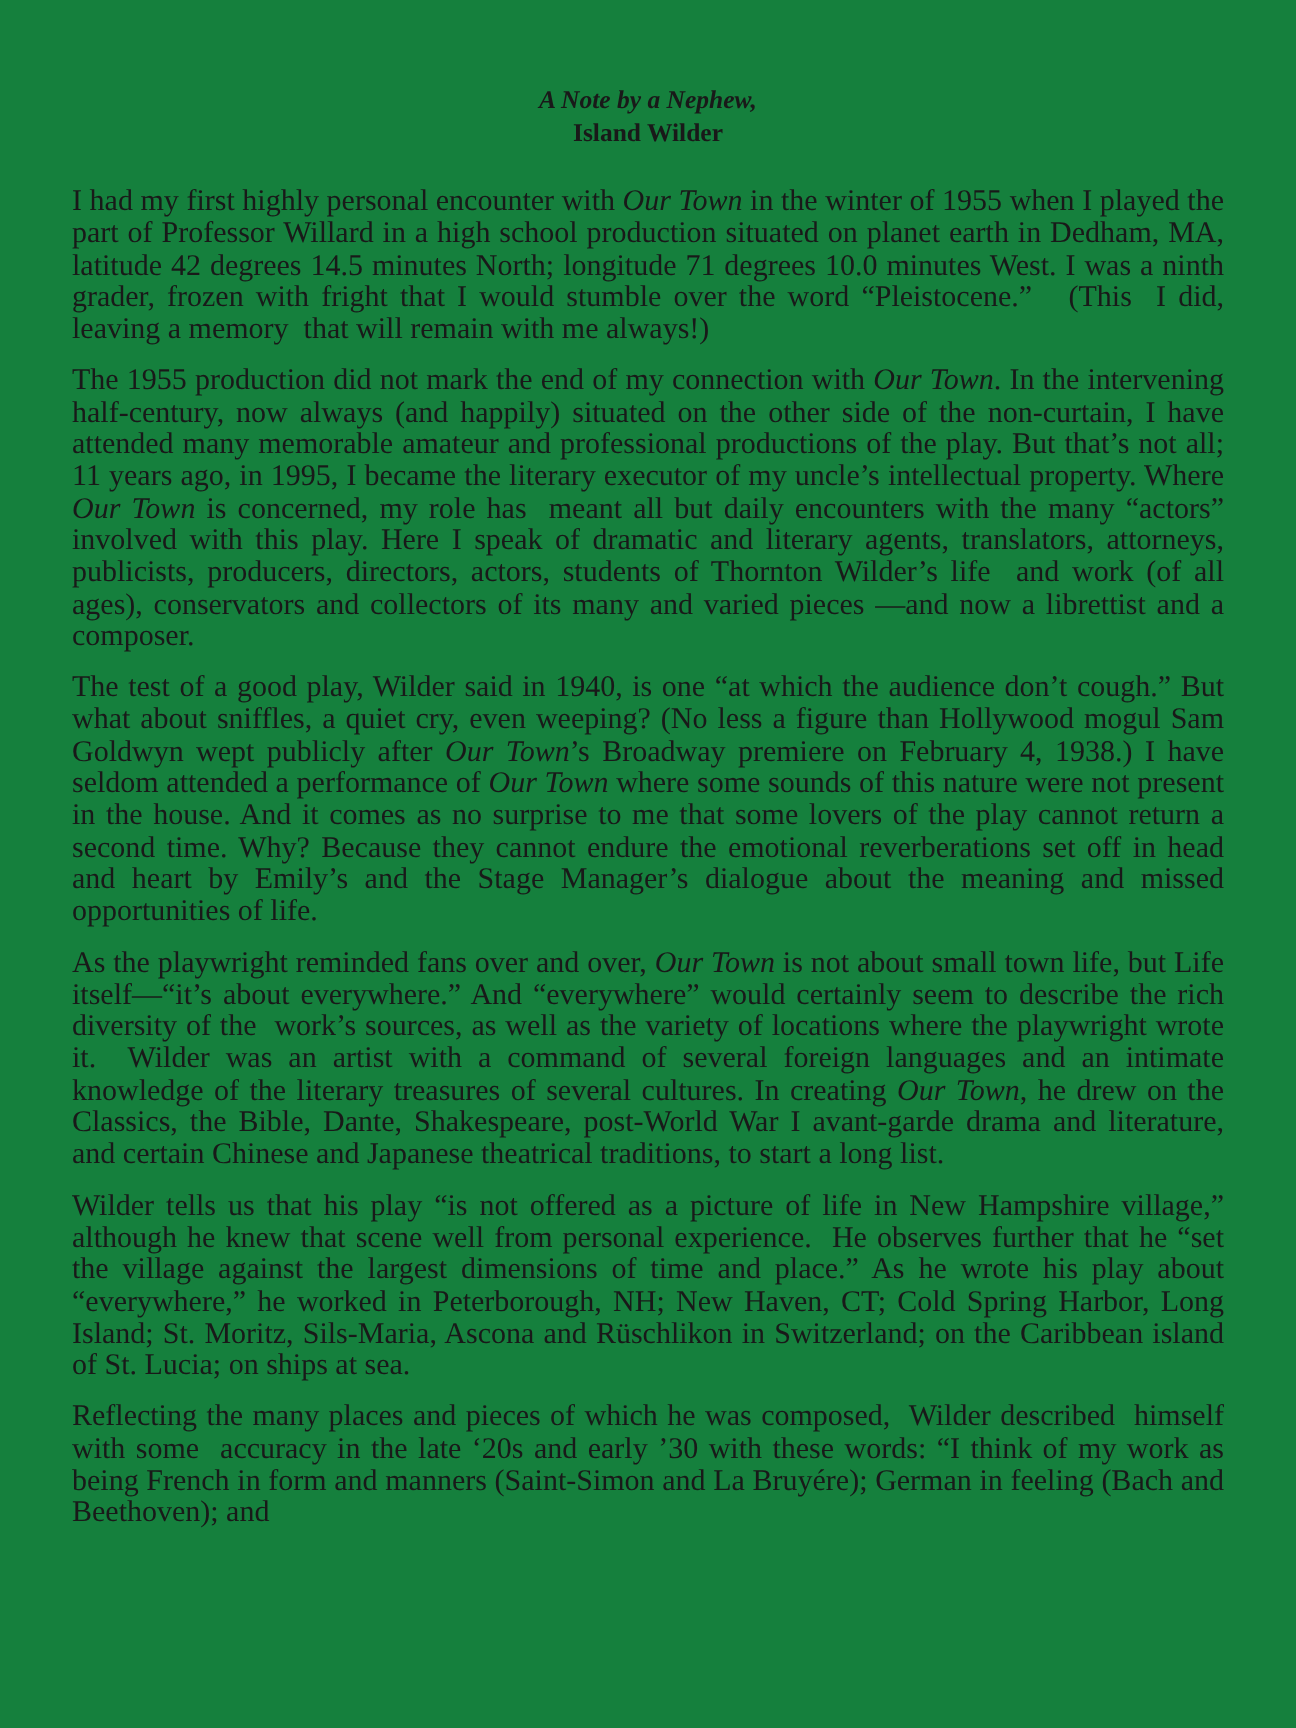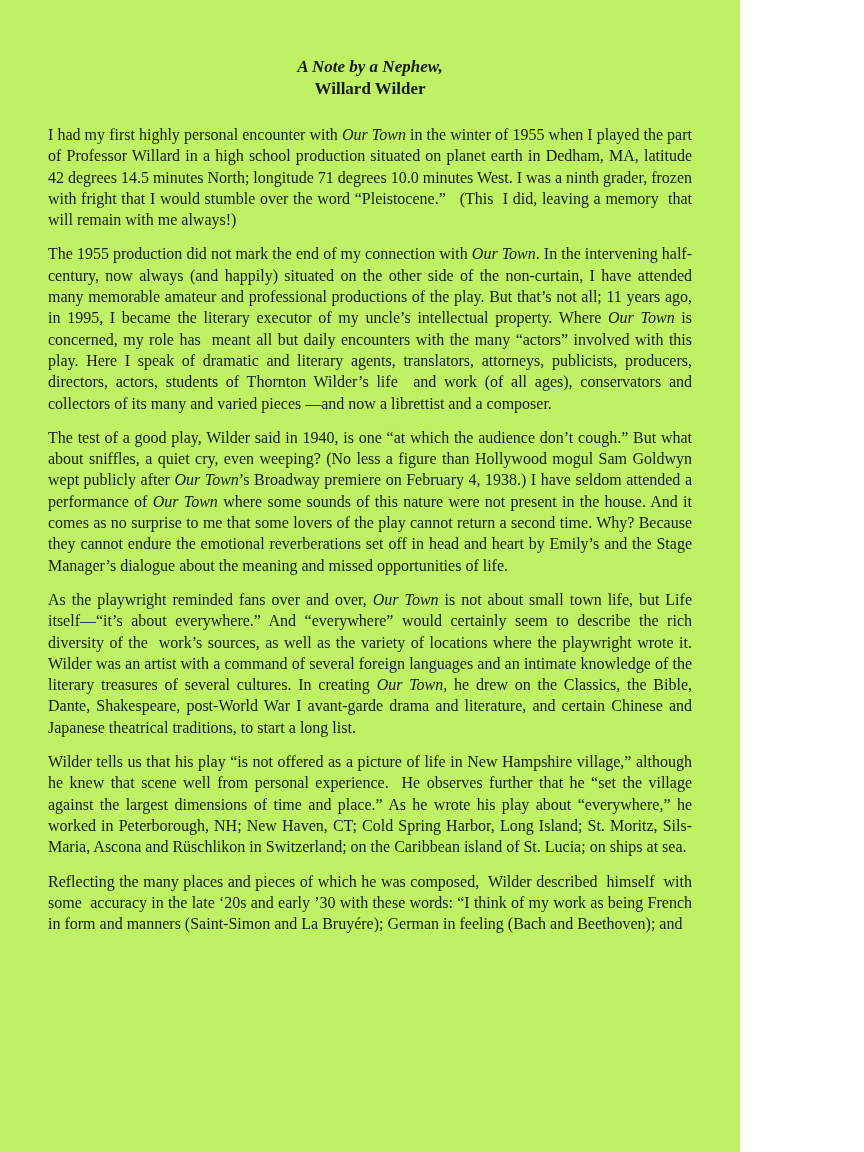--- a/index.html
+++ b/index.html
@@ -5,58 +5,58 @@
   * { margin: 0; padding: 0; box-sizing: border-box; }
   html, body { background: #ffffff; }
   body {
     width: 864px;
     height: 1152px;
     overflow: hidden;
     font-family: "Liberation Serif", "DejaVu Serif", serif;
     color: #191919;
   }
   .page {
-    width: 740px;
+    width: 864px;
     height: 1152px;
     padding: 56px 48px 40px 48px;
-    background: #bef264;
+    background: #15803d;
   }
   .title-block {
     text-align: center;
     margin-bottom: 24px;
   }
   .title-line1 {
     font-size: 17px;
     font-weight: bold;
     font-style: italic;
     line-height: 22px;
   }
   .title-line2 {
     font-size: 17px;
     font-weight: bold;
     line-height: 22px;
   }
   .body-text p {
-    font-size: 16px;
+    font-size: 20px;
     line-height: 21.3px;
     text-align: justify;
     white-space: pre-wrap;
     margin: 0 0 13px 0;
   }
   .body-text .italic {
     font-style: italic;
   }
 </style>
 </head>
 <body>
 
 <div class="page">
   <div class="title-block">
     <div class="title-line1">A Note by a Nephew,</div>
-    <div class="title-line2">Willard Wilder</div>
+    <div class="title-line2">Island Wilder</div>
   </div>
   <div class="body-text" id="paragraphs">
       <p><span>I had my first highly personal encounter with </span><span class="italic">Our Town</span><span> in the winter of 1955 when I played the part of Professor Willard in a high school production situated on planet earth in Dedham, MA, latitude 42 degrees 14.5 minutes North; longitude 71 degrees 10.0 minutes West. I was a ninth grader, frozen with fright that I would stumble over the word “Pleistocene.”   (This  I did, leaving a memory  that will remain with me always!)</span></p>
       <p><span>The 1955 production did not mark the end of my connection with </span><span class="italic">Our Town</span><span>. In the intervening half-century, now always (and happily) situated on the other side of the non-curtain, I have attended many memorable amateur and professional productions of the play. But that’s not all; 11 years ago, in 1995, I became the literary executor of my uncle’s intellectual property. Where </span><span class="italic">Our Town</span><span> is concerned, my role has  meant all but daily encounters with the many “actors” involved with this play. Here I speak of dramatic and literary agents, translators, attorneys, publicists, producers, directors, actors, students of Thornton Wilder’s life  and work (of all ages), conservators and collectors of its many and varied pieces —and now a librettist and a composer.</span></p>
       <p><span>The test of a good play, Wilder said in 1940, is one “at which the audience don’t cough.” But what about sniffles, a quiet cry, even weeping? (No less a figure than Hollywood mogul Sam Goldwyn wept publicly after </span><span class="italic">Our Town</span><span>’s Broadway premiere on February 4, 1938.) I have seldom attended a performance of </span><span class="italic">Our Town</span><span> where some sounds of this nature were not present in the house. And it comes as no surprise to me that some lovers of the play cannot return a second time. Why? Because they cannot endure the emotional reverberations set off in head and heart by Emily’s and the Stage Manager’s dialogue about the meaning and missed opportunities of life.</span></p>
       <p><span>As the playwright reminded fans over and over, </span><span class="italic">Our Town</span><span> is not about small town life, but Life itself—“it’s about everywhere.” And “everywhere” would certainly seem to describe the rich diversity of the  work’s sources, as well as the variety of locations where the playwright wrote it.  Wilder was an artist with a command of several foreign languages and an intimate knowledge of the literary treasures of several cultures. In creating </span><span class="italic">Our Town</span><span>, he drew on the Classics, the Bible, Dante, Shakespeare, post-World War I avant-garde drama and literature, and certain Chinese and Japanese theatrical traditions, to start a long list.</span></p>
       <p><span>Wilder tells us that his play “is not offered as a picture of life in New Hampshire village,” although he knew that scene well from personal experience.  He observes further that he “set the village against the largest dimensions of time and place.” As he wrote his play about “everywhere,” he worked in Peterborough, NH; New Haven, CT; Cold Spring Harbor, Long Island; St. Moritz, Sils-Maria, Ascona and Rüschlikon in Switzerland; on the Caribbean island of St. Lucia; on ships at sea.</span></p>
       <p><span>Reflecting the many places and pieces of which he was composed,  Wilder described  himself  with some  accuracy in the late ‘20s and early ’30 with these words: “I think of my work as being French in form and manners (Saint-Simon and La Bruyére); German in feeling (Bach and Beethoven); and</span></p>
     </div>
 </div>

